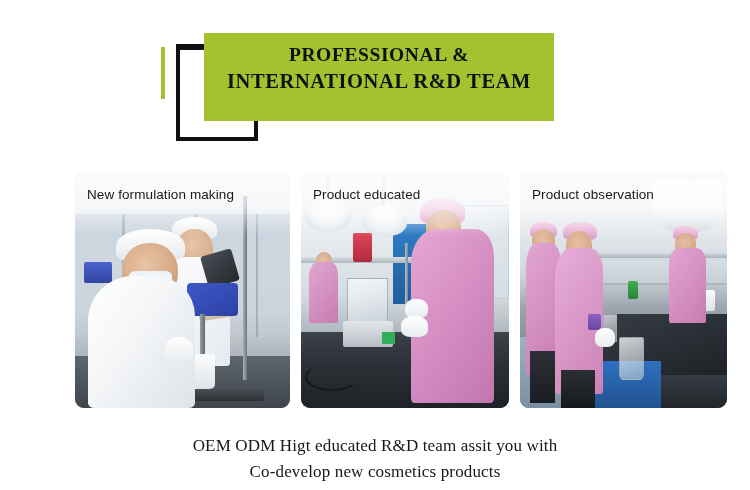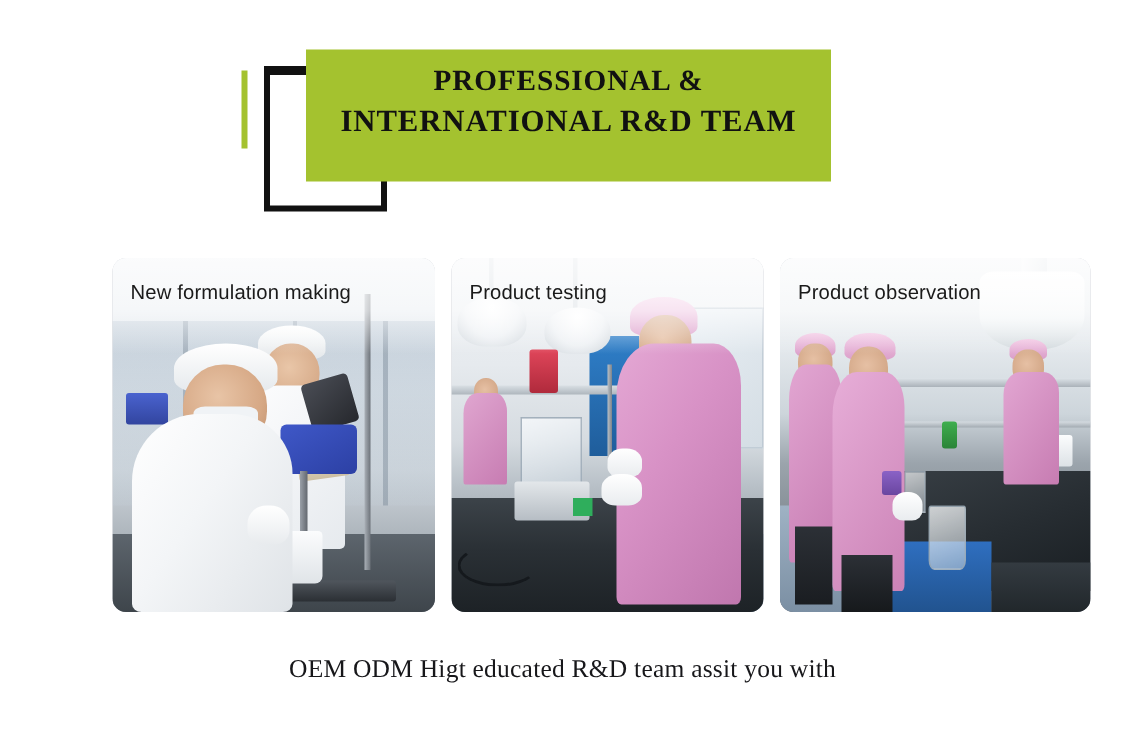--- a/index.html
+++ b/index.html
@@ -516,21 +516,21 @@
         <div class="balance-screen"></div>
         <div class="cap-main"></div>
         <div class="head-main"></div>
         <div class="mask-main"></div>
         <div class="coat-main"></div>
         <div class="glove-main2"></div>
         <div class="glove-main"></div>
         <div class="cable"></div>
       </div>
       <div class="caption-haze"></div>
-      <div class="panel-caption">Product testing</div>
+      <div class="panel-caption">Product educated</div>
     </div>
 
     <div class="panel p3">
       <div class="photo">
         <div class="bg"></div>
         <div class="hood-duct"></div>
         <div class="hood"></div>
         <div class="shelf"></div>
         <div class="shelf2"></div>
         <div class="floor"></div>
@@ -556,15 +556,16 @@
         <div class="glove3"></div>
       </div>
       <div class="caption-haze"></div>
       <div class="panel-caption">Product observation</div>
     </div>
 
   </div>
 
   <div id="footer">
     <span class="fline">OEM ODM Higt educated R&amp;D team assit you with</span>
+    <span class="fline">Co-develop new cosmetics products</span>
   </div>
 
 </div>
 
 </body></html>

